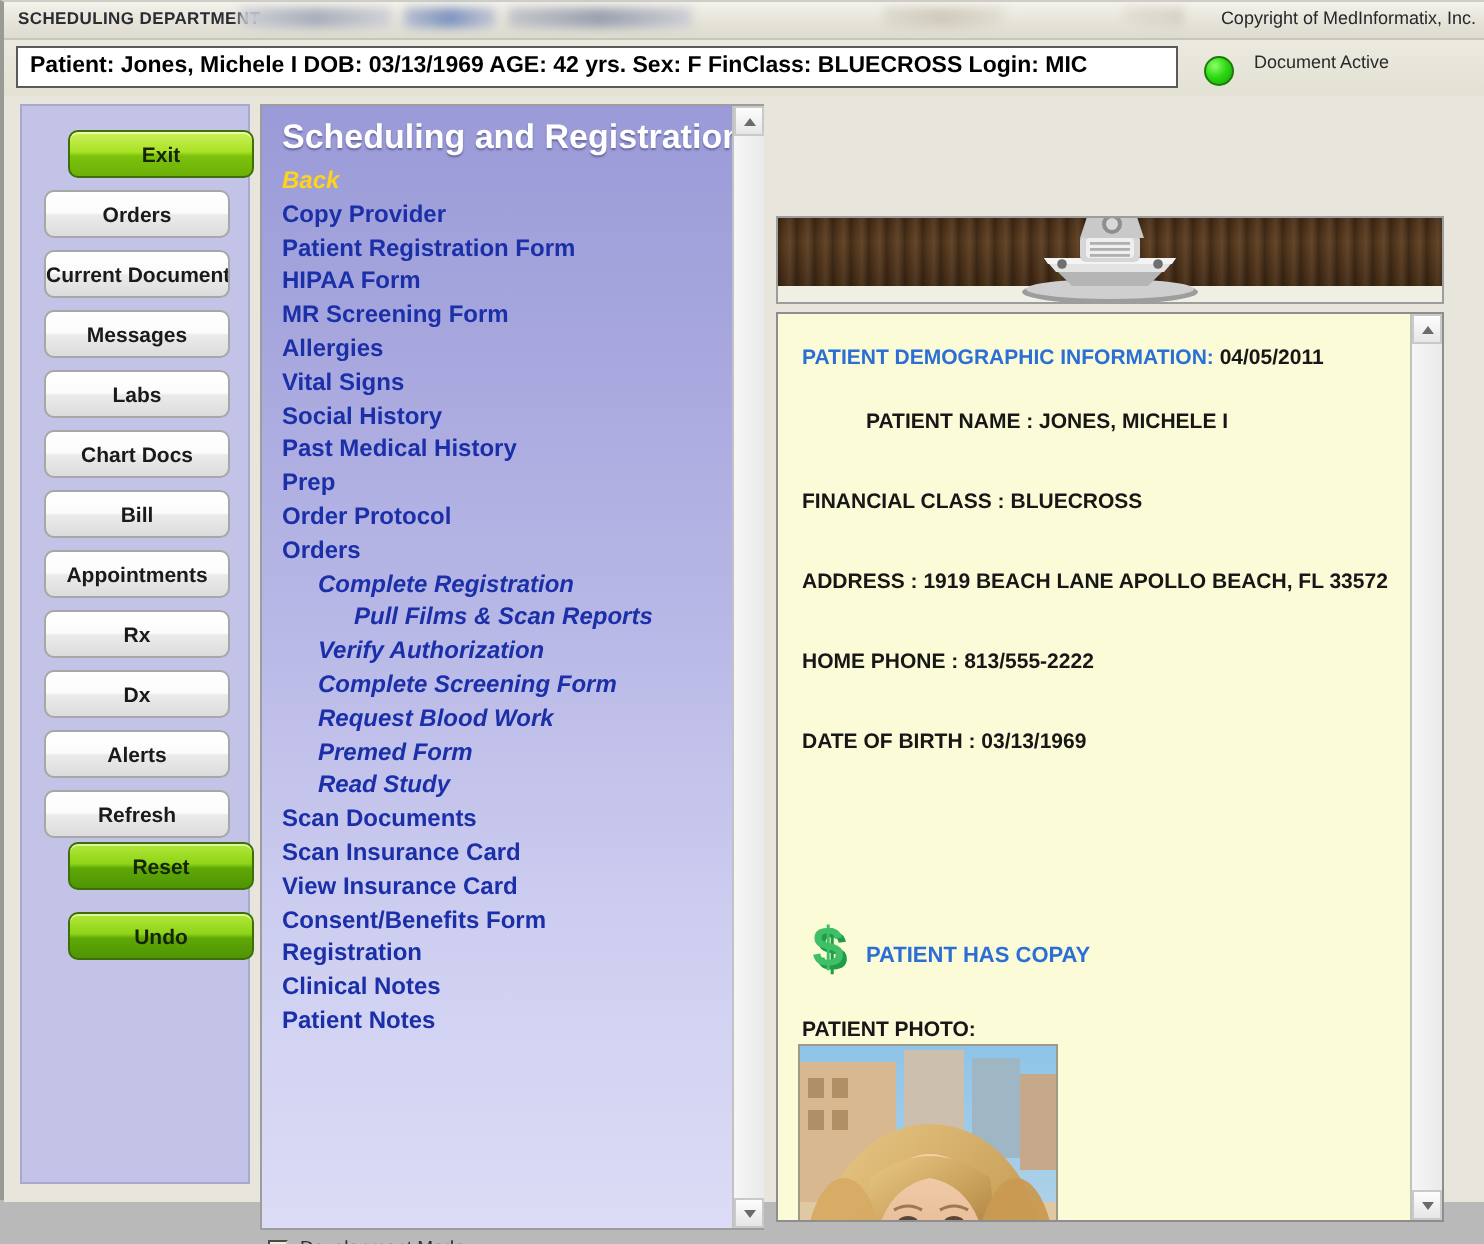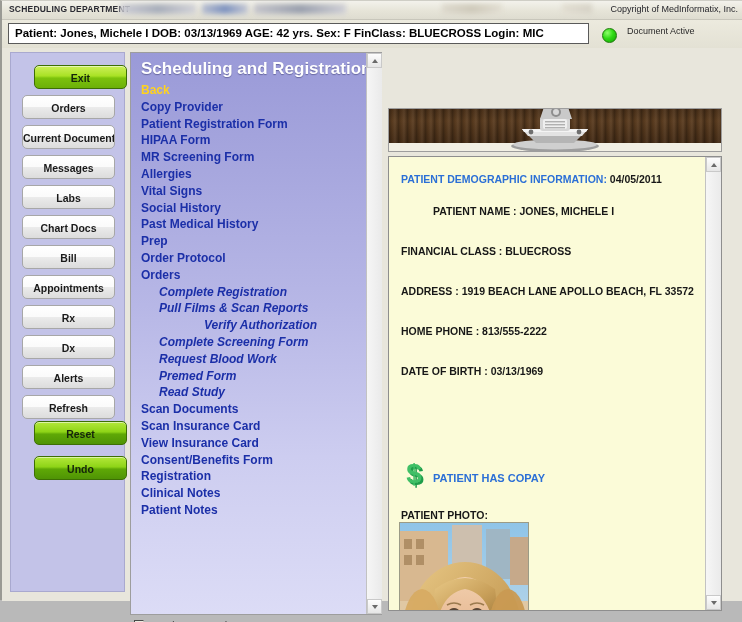--- a/index.html
+++ b/index.html
@@ -53,21 +53,21 @@
   
   .menuwrap{position:absolute;left:128px;top:4px;width:252px;height:563px;
      border:1px solid #9d9d9d;background:#fff;box-sizing:border-box;}
   .menupanel{position:absolute;left:0;top:0;width:235px;height:561px;
      background:linear-gradient(to bottom,#9a9ad8 0%,#a5a5dd 18%,#b7b7e6 45%,#cdcdf0 72%,#dcdcf6 100%);
      overflow:hidden;}
   .menu-title{position:absolute;left:10px;top:6px;font-size:17px;font-weight:bold;color:#ffffff;
      white-space:nowrap;text-shadow:0 1px 1px rgba(40,40,90,.45);}
   .mitem{position:absolute;left:10px;font-size:12px;font-weight:bold;color:#1b2fa8;
      white-space:nowrap;cursor:pointer;}
-  .mitem.back{color:#ffd21e;font-weight:bold;}
+  .mitem.back{color:#ffd21e;font-style:italic;font-weight:bold;}
   .mitem.sub{left:28px;font-style:italic;color:#1b2fa8;}
 
   .vscroll{position:absolute;width:15px;background:#f0f0f0;border-left:1px solid #c2c2c2;}
   .vscroll .sb-up,.vscroll .sb-down{position:absolute;left:0;width:15px;height:15px;
      background:linear-gradient(to bottom,#fdfdfd,#e6e6e6);border:1px solid #c9c9c9;
      box-sizing:border-box;cursor:pointer;}
   .vscroll .sb-up{top:0;}
   .vscroll .sb-down{bottom:0;}
   .arrow{position:absolute;left:4px;width:0;height:0;}
   .arrow.up{top:5px;border-left:3.5px solid transparent;border-right:3.5px solid transparent;
@@ -160,22 +160,22 @@
           <div class="mitem " style="top: 80.4px;">HIPAA Form</div>
           <div class="mitem " style="top: 97.2px;">MR Screening Form</div>
           <div class="mitem " style="top: 114px;">Allergies</div>
           <div class="mitem " style="top: 130.8px;">Vital Signs</div>
           <div class="mitem " style="top: 147.6px;">Social History</div>
           <div class="mitem " style="top: 164.4px;">Past Medical History</div>
           <div class="mitem " style="top: 181.2px;">Prep</div>
           <div class="mitem " style="top: 198px;">Order Protocol</div>
           <div class="mitem " style="top: 214.8px;">Orders</div>
           <div class="mitem sub" style="top: 231.6px;">Complete Registration</div>
-          <div class="mitem sub" style="top: 248.4px;">Pull Films &amp; Scan Reports</div>
-          <div class="mitem sub" style="top: 265.2px; margin-left: 45px;">Verify Authorization</div>
+          <div class="mitem sub" style="top: 248.4px; margin-left: 18px;">Pull Films &amp; Scan Reports</div>
+          <div class="mitem sub" style="top: 265.2px;">Verify Authorization</div>
           <div class="mitem sub" style="top: 282px;">Complete Screening Form</div>
           <div class="mitem sub" style="top: 298.8px;">Request Blood Work</div>
           <div class="mitem sub" style="top: 315.6px;">Premed Form</div>
           <div class="mitem sub" style="top: 332.4px;">Read Study</div>
           <div class="mitem " style="top: 349.2px;">Scan Documents</div>
           <div class="mitem " style="top: 366px;">Scan Insurance Card</div>
           <div class="mitem " style="top: 382.8px;">View Insurance Card</div>
           <div class="mitem " style="top: 399.6px;">Consent/Benefits Form</div>
           <div class="mitem " style="top: 416.4px;">Registration</div>
           <div class="mitem " style="top: 433.2px;">Clinical Notes</div>

